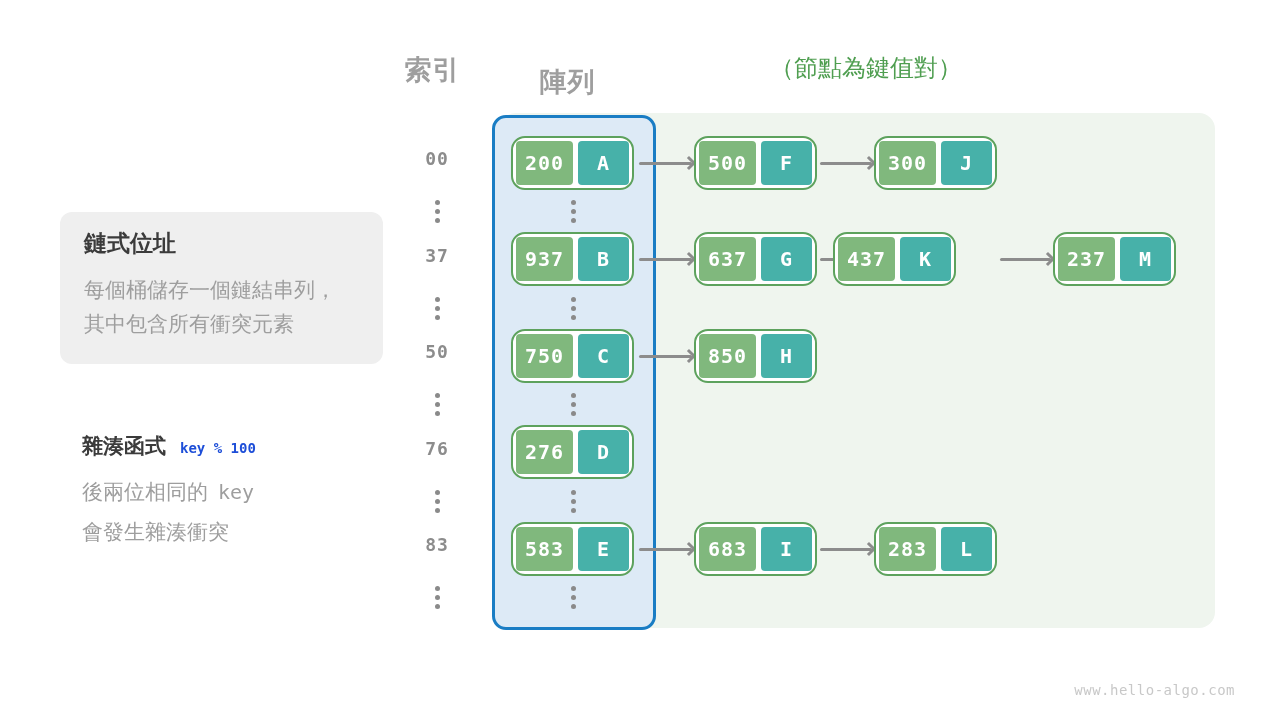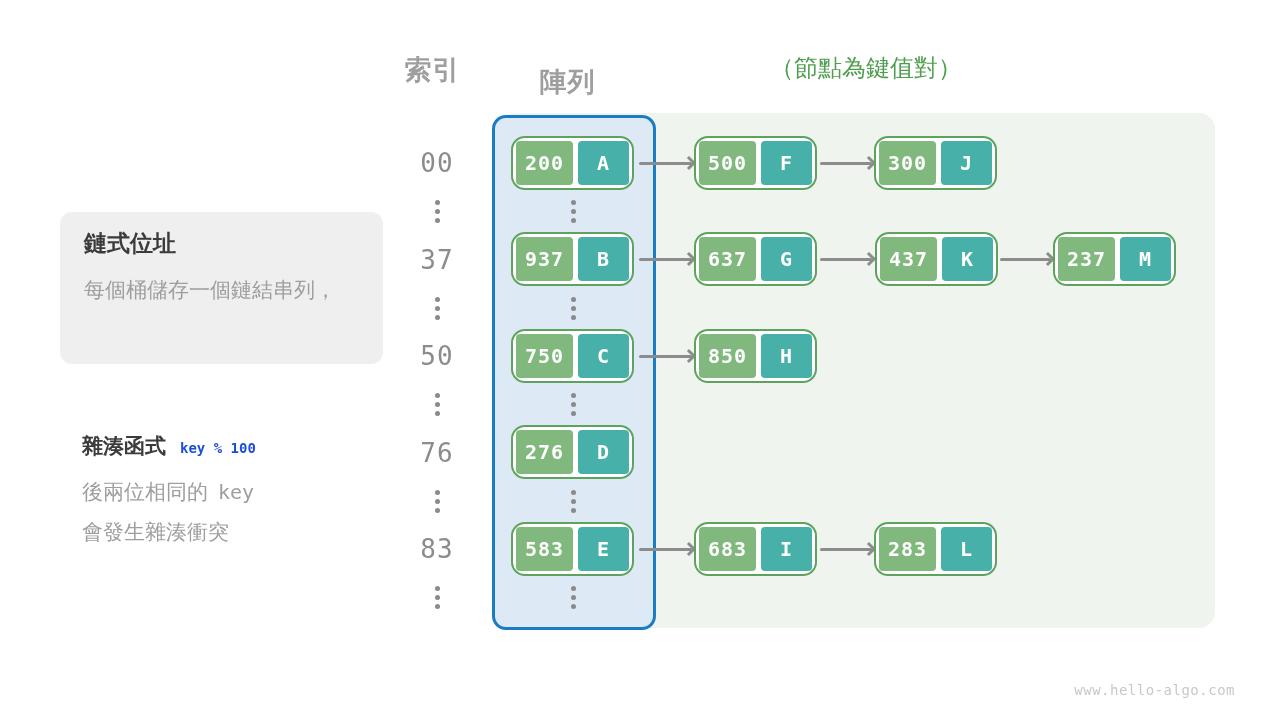--- a/index.html
+++ b/index.html
@@ -50,21 +50,21 @@
     background:var(--panel-green);border-radius:16px;
   }
   .array-box{
     left:492px;top:115px;width:164px;height:515px;
     background:var(--blue-fill);border:3px solid var(--blue-border);
     border-radius:14px;
   }
 
   
   .index-label{
-    width:60px;text-align:center;font-size:26px;font-weight:400;
+    width:60px;text-align:center;font-size:18px;font-weight:700;
     color:var(--index-gray);letter-spacing:1px;
   }
 
   
   .dots{width:6px;display:flex;flex-direction:column;gap:4px;align-items:center;}
   .dots i{width:5px;height:5px;border-radius:50%;background:#8a8a8a;display:block;}
 
   
   .node{
     display:inline-flex;gap:5px;padding:3px;background:#ffffff;
@@ -95,20 +95,21 @@
 <div class="abs col-header" style="left:395px;top:52px;width:75px">索引</div>
 <div class="abs col-header" style="left:530px;top:64px;width:75px">陣列</div>
 <div class="abs list-header" style="left:770px;top:52px">
   <span class="sub">（節點為鍵值對）</span>
 </div>
 
 <div class="abs info-card">
   <div class="title">鏈式位址</div>
   <div class="body">
     <div>每個桶儲存一個鏈結串列，</div>
+    <div>其中包含所有衝突元素</div>
   </div>
 </div>
 
 <div class="abs hash-note">
   <div class="hash-line1">
     <span class="lbl">雜湊函式</span>
     <span class="code mono">key % 100</span>
   </div>
   <div class="hash-line2">
     <span>後兩位相同的</span>
@@ -196,21 +197,21 @@
 <div class="abs node mono" style="left:511px;top:232px">
   <span class="cell key">937</span>
   <span class="cell val">B</span>
 </div>
 <div class="abs arrow" style="left:639px;top:258px;width:53px"></div>
 <div class="abs node mono" style="left:694px;top:232px">
   <span class="cell key">637</span>
   <span class="cell val">G</span>
 </div>
 <div class="abs arrow" style="left:820px;top:258px;width:52px"></div>
-<div class="abs node mono" style="left:875px;top:232px">
+<div class="abs node mono" style="left:833px;top:232px">
   <span class="cell key">437</span>
   <span class="cell val">K</span>
 </div>
 <div class="abs arrow" style="left:1000px;top:258px;width:51px"></div>
 <div class="abs node mono" style="left:1053px;top:232px">
   <span class="cell key">237</span>
   <span class="cell val">M</span>
 </div>
 
 <div class="abs node mono" style="left:511px;top:329px">

